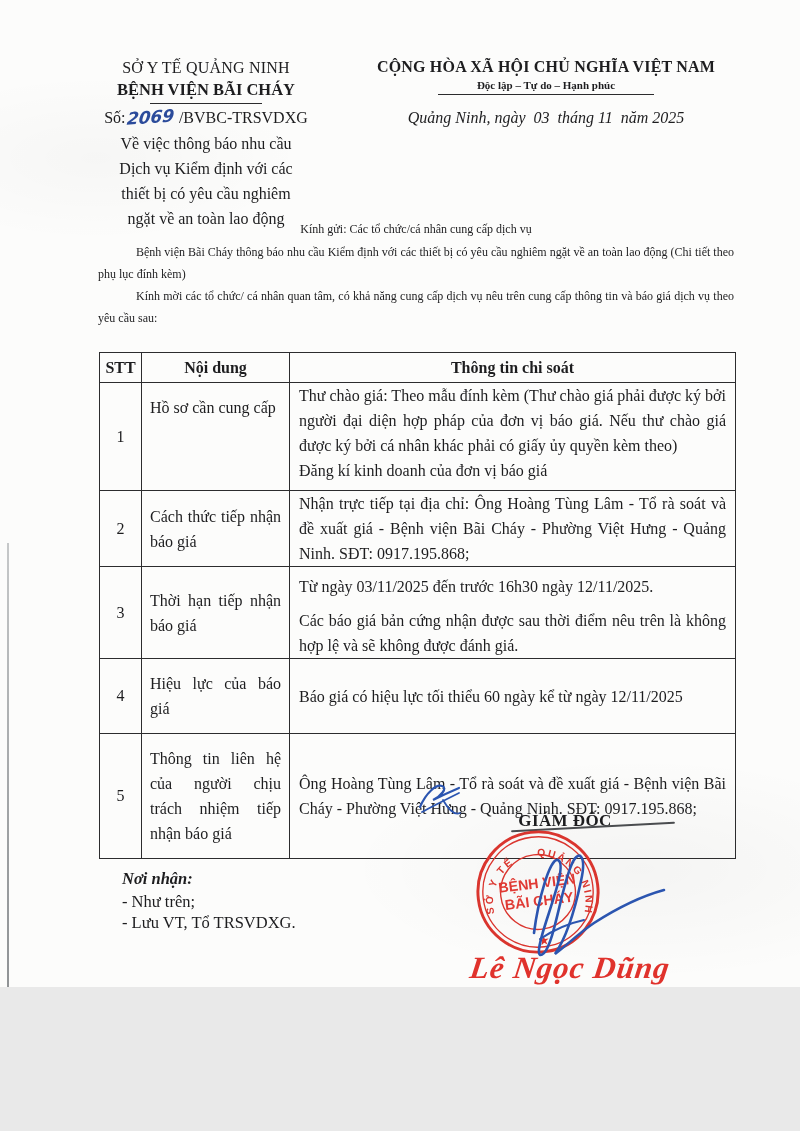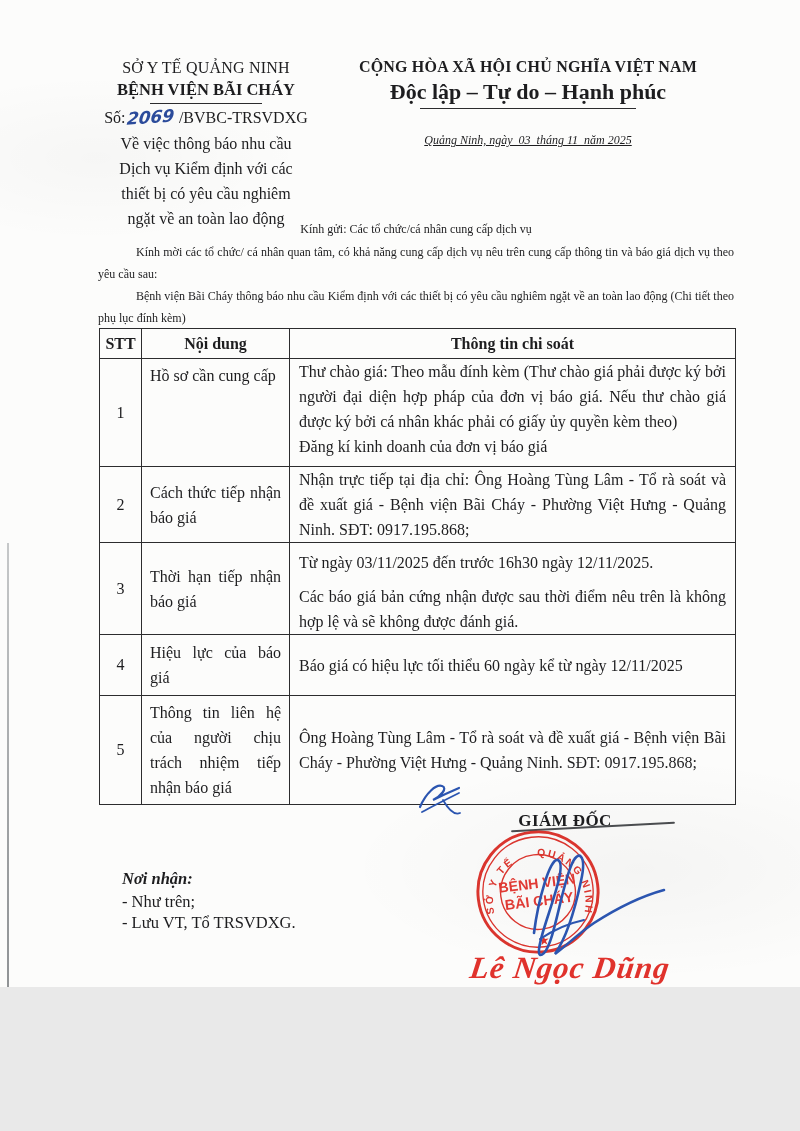--- a/index.html
+++ b/index.html
@@ -21,39 +21,39 @@
   .hdr-left .dept{letter-spacing:.2px;}
   .hdr-left .hosp{font-weight:bold;font-size:16.5px;margin-top:2px;}
   .hdr-left .rule{width:112px;height:0;border-bottom:1.6px solid #2b2b2d;margin:3px auto 3px;}
   .so-line{font-size:16px;white-space:nowrap;}
   .hand-num{
     font-family:"DejaVu Sans","Liberation Sans",sans-serif;
     font-style:italic;font-weight:bold;color:#2b4b9b;font-size:17px;
     display:inline-block;transform:rotate(-4deg) skewX(-10deg);margin:0 1px;
   }
   .subject{margin-top:3px;font-size:16px;line-height:25px;}
-  .hdr-right{position:absolute;left:344px;top:58px;width:368px;text-align:center;}
+  .hdr-right{position:absolute;left:362px;top:58px;width:368px;text-align:center;}
   .hdr-right .nat1{font-weight:bold;font-size:16px;letter-spacing:.2px;}
-  .hdr-right .nat2{font-weight:bold;font-size:22px;margin-top:3px;text-align:center;}
+  .hdr-right .nat2{font-weight:bold;font-size:11px;margin-top:3px;text-align:center;}
   .hdr-right .rule{width:216px;height:0;border-bottom:1.7px solid #2b2b2d;margin:3px auto 0;}
-  .date-line{font-style:italic;font-size:12px;margin-top:24px;white-space:pre;text-decoration:underline;}
+  .date-line{font-style:italic;font-size:16px;margin-top:14px;white-space:pre;}
   
   .body-block{position:absolute;left:98px;top:222px;width:636px;font-size:12px;}
   .salutation{text-align:center;margin:0 0 4px 0;}
   .para{margin:0;text-align:justify;text-indent:38px;line-height:22px;}
   
   table.doc{
-    position:absolute;left:99px;top:328px;width:636px;
+    position:absolute;left:99px;top:352px;width:636px;
     border-collapse:collapse;table-layout:fixed;font-size:16px;
   }
   table.doc col.c1{width:42px;} table.doc col.c2{width:148px;} table.doc col.c3{width:446px;}
   table.doc th,table.doc td{border:1.6px solid #2c2c2e;vertical-align:middle;}
   table.doc th{font-size:16px;font-weight:bold;text-align:center;height:27px;padding:1px 2px;}
   td.stt{text-align:center;}
-  td.topic{padding:4px 8px;text-align:justify;line-height:25px;}
+  td.topic{padding:12px 8px;text-align:justify;line-height:25px;}
   td.detail{padding:0 9px;line-height:25px;}
   td.detail p{margin:0;text-align:justify;}
   tr.r1 td.topic,tr.r1 td.detail{vertical-align:top;}
   tr.r1{height:108px;} tr.r2{height:66px;} tr.r3{height:84px;} tr.r4{height:61px;} tr.r5{height:92px;}
   tr.r3 td.detail{vertical-align:top;padding-top:7px;}
   tr.r3 td.detail p + p{margin-top:9px;}
   
   .closing{position:absolute;left:98px;top:789px;width:636px;font-size:16.5px;text-indent:38px;margin:0;}
   .recipients{position:absolute;left:122px;top:868px;font-size:16.5px;line-height:21px;}
   .recipients .title{font-weight:bold;font-style:italic;margin-bottom:2px;}
@@ -96,22 +96,22 @@
 
   <div class="hdr-right">
     <div class="nat1">CỘNG HÒA XÃ HỘI CHỦ NGHĨA VIỆT NAM</div>
     <div class="nat2">Độc lập – Tự do – Hạnh phúc</div>
     <div class="rule"></div>
     <div class="date-line">Quảng Ninh, ngày  03  tháng 11  năm 2025</div>
   </div>
 
   <div class="body-block">
     <p class="salutation">Kính gửi: Các tổ chức/cá nhân cung cấp dịch vụ</p>
+    <p class="para">Bệnh viện Bãi Cháy thông báo nhu cầu Kiểm định với các thiết bị có yêu cầu nghiêm ngặt về an toàn lao động (Chi tiết theo phụ lục đính kèm)</p>
     <p class="para">Kính mời các tổ chức/ cá nhân quan tâm, có khả năng cung cấp dịch vụ nêu trên cung cấp thông tin và báo giá dịch vụ theo yêu cầu sau:</p>
-    <p class="para">Bệnh viện Bãi Cháy thông báo nhu cầu Kiểm định với các thiết bị có yêu cầu nghiêm ngặt về an toàn lao động (Chi tiết theo phụ lục đính kèm)</p>
   </div>
 
   <table class="doc">
     <colgroup>
         <col class="c1">
         <col class="c2">
         <col class="c3">
       </colgroup>
     <tbody>
         <tr>

